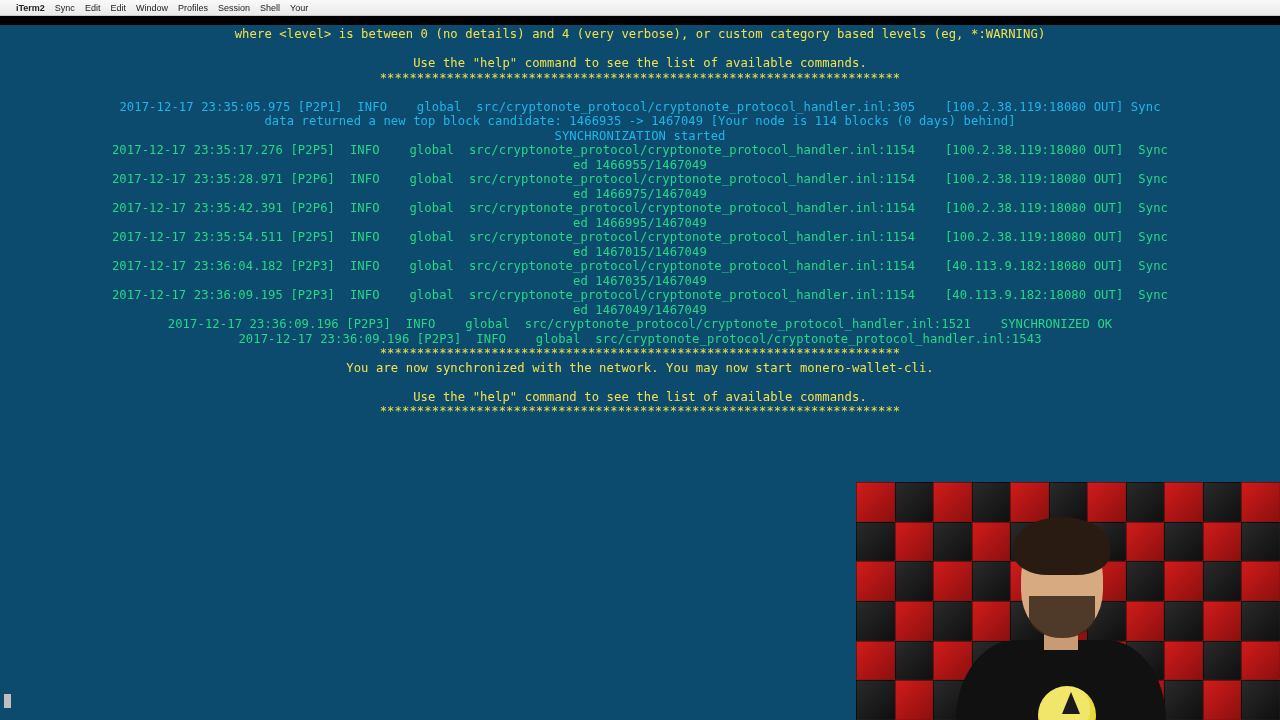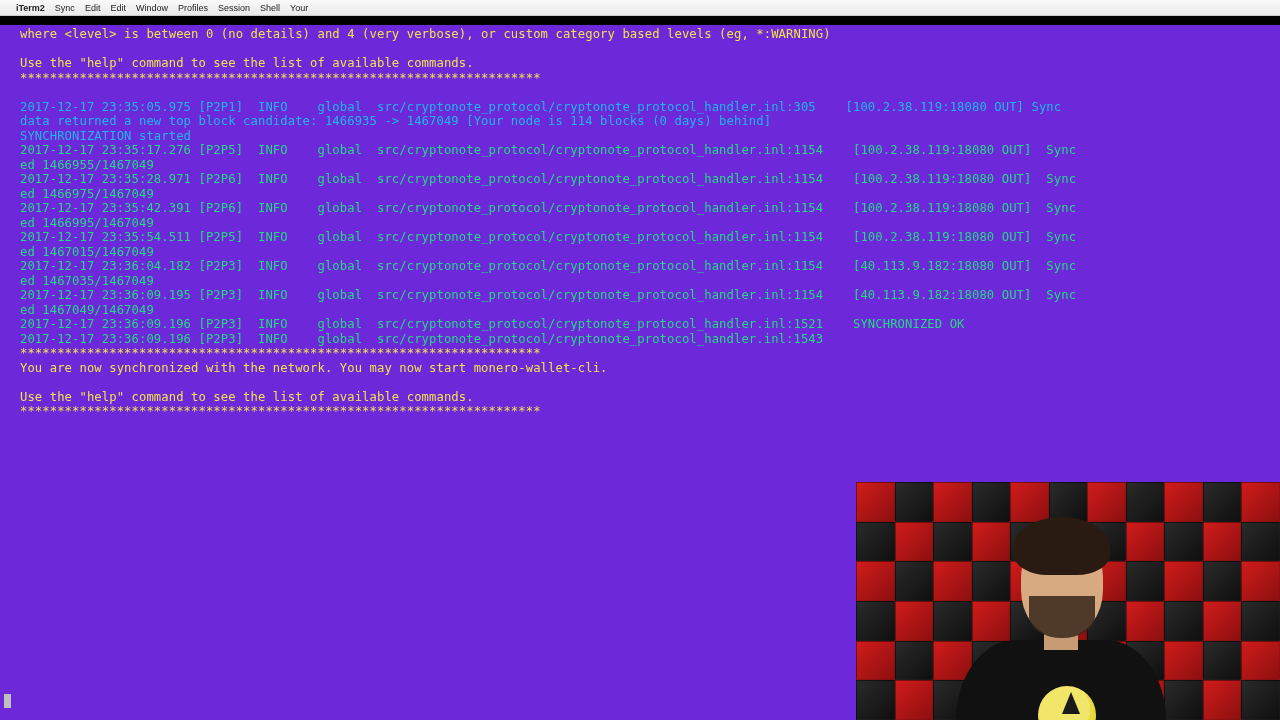--- a/index.html
+++ b/index.html
@@ -15,21 +15,21 @@
   
   .tabbar { height: 13px; background: linear-gradient(#f1f1f1,#dcdcdc); border-bottom: 1px solid #b9b9b9; display: flex; align-items: center; font-size: 8px; color: #444; position: relative; margin-top: 28px; }
   .traffic { display: flex; gap: 5px; padding-left: 6px; align-items: center; }
   .dot { width: 7px; height: 7px; border-radius: 50%; }
   .dot.red { background: #ff5f57; border: 0.5px solid #e1483f; }
   .dot.yellow { background: #ffbd2e; border: 0.5px solid #dfa023; }
   .dot.green { background: #28c840; border: 0.5px solid #17a82d; }
   .tabtitle { position:absolute; left:0; right:0; text-align:center; color:#555; font-size: 8.5px; }
 
   
-  .terminal { position: absolute; top: 25px; left: 0; right: 0; bottom: 0; background: #6d28d9; padding: 2px 20px; }
+  .terminal { position: absolute; top: 25px; left: 0; right: 0; bottom: 0; background: #0c4a6e; padding: 2px 8px; text-align: center; }
   .terminal pre { font-family: "Menlo","Consolas","DejaVu Sans Mono",monospace; font-size: 12.2px; line-height: 14.5px; letter-spacing: 0.1px; white-space: pre; color: #c8c8c8; }
   .y { color: #f3e24c; }     
   .g { color: #25d985; }     
   .b { color: #1fb7ea; }     
 
   
   .cursor { position: absolute; bottom: 12px; left: 4px; width: 7px; height: 14px; background: #bfbfbf; }
 
   
   .webcam { position: absolute; right: 0; bottom: 0; width: 424px; height: 238px; background:#000; overflow:hidden; }

